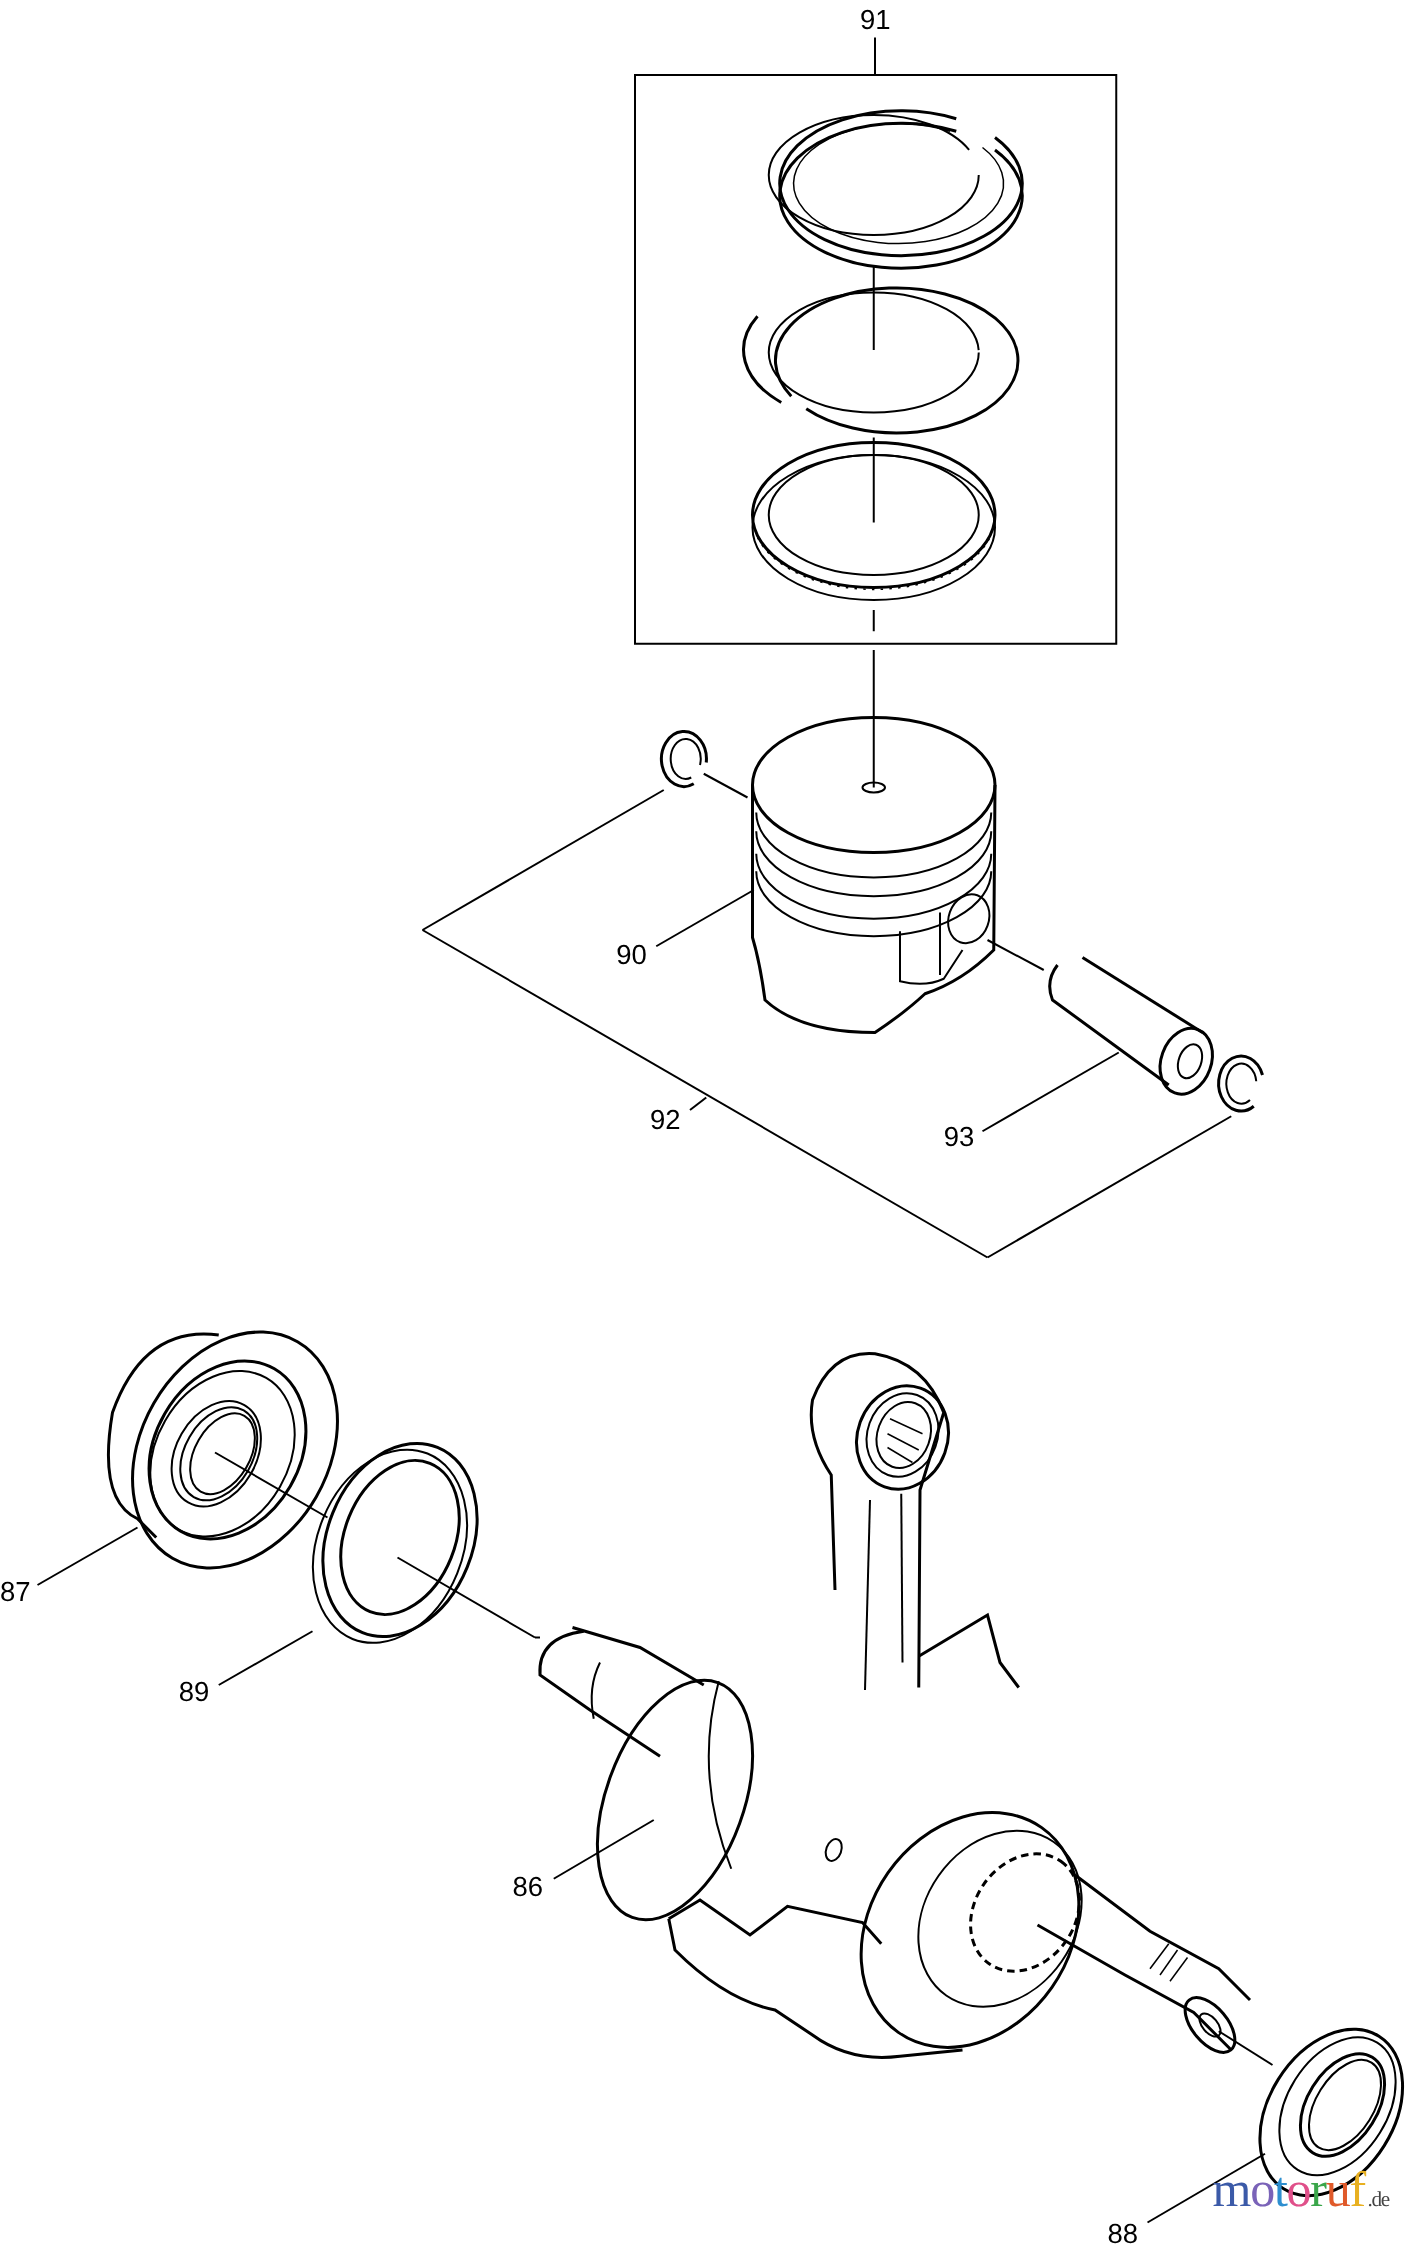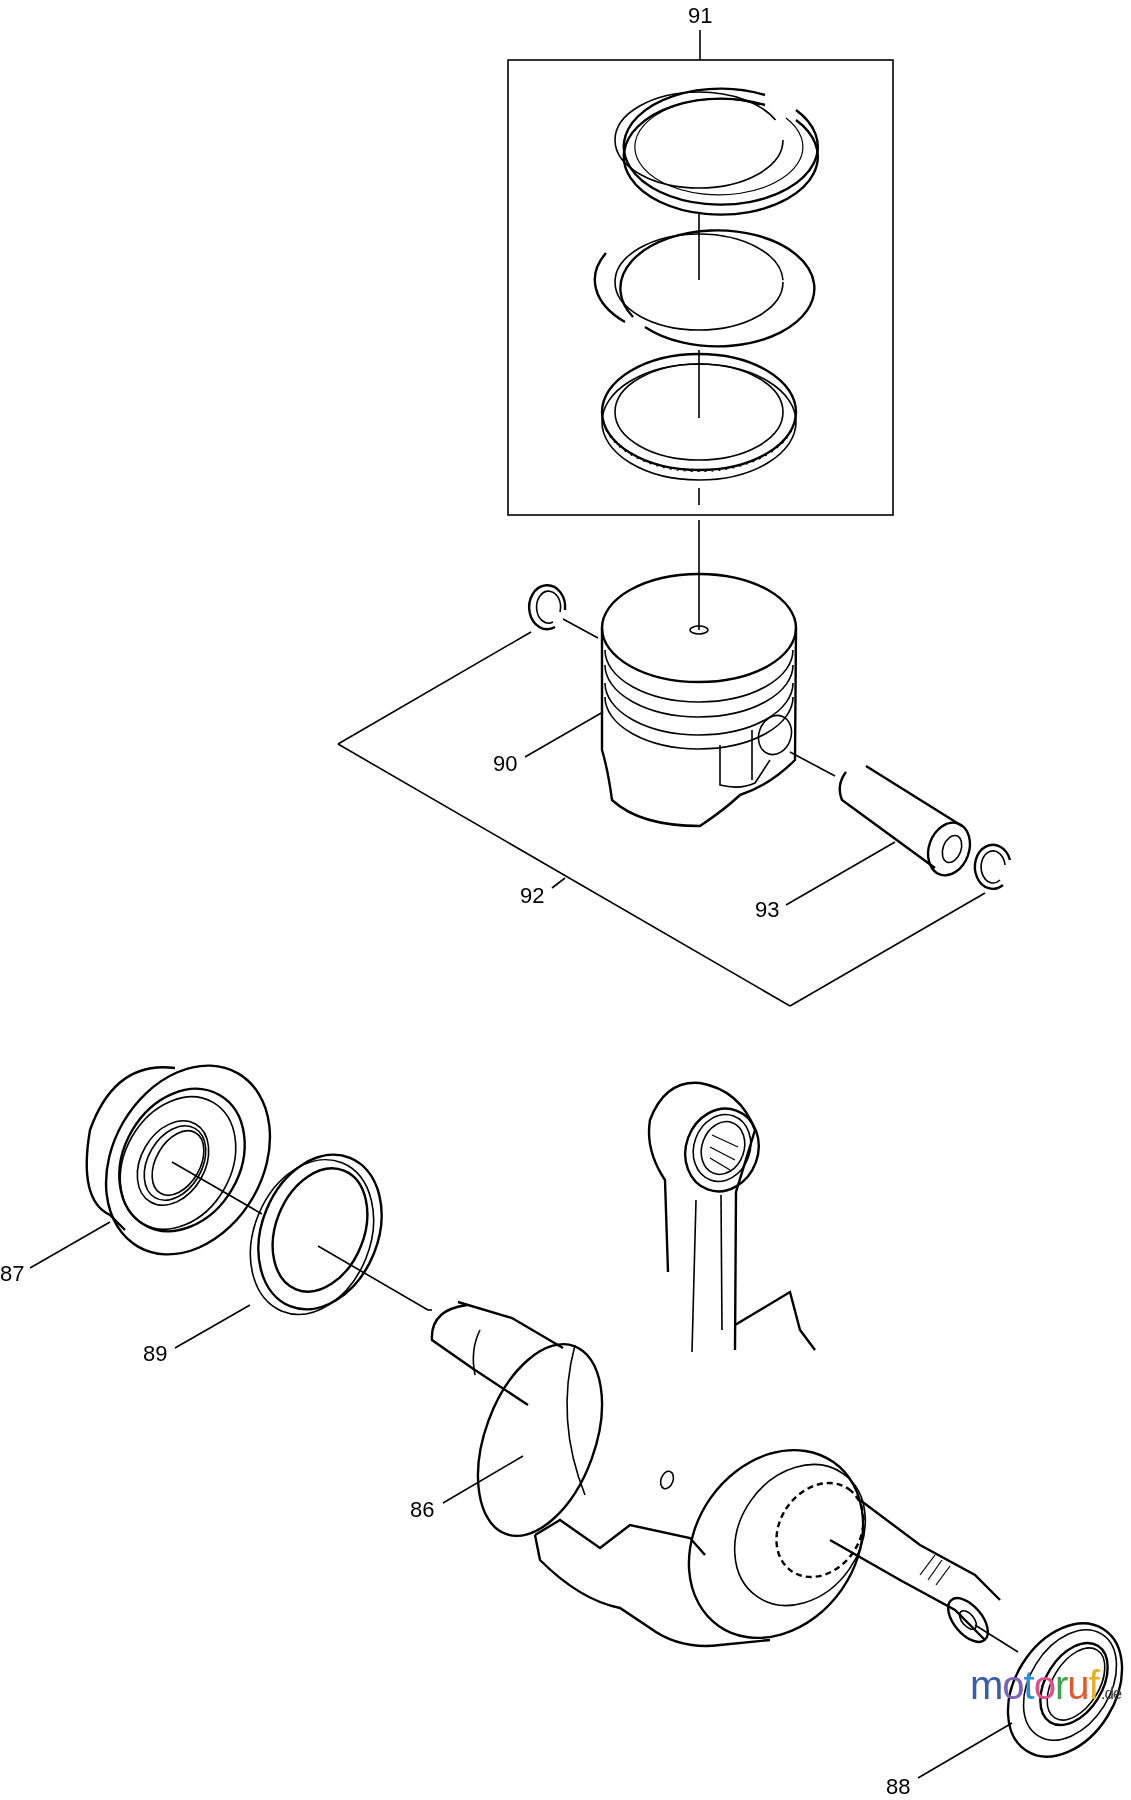--- a/index.html
+++ b/index.html
@@ -3,21 +3,21 @@
 <meta charset="utf-8">
 <style>
   html, body { margin: 0; padding: 0; background: #ffffff; }
   body { width: 1131px; height: 1800px; position: relative; overflow: hidden;
          font-family: "Liberation Sans", sans-serif; }
   #diagram { position: absolute; left: 0; top: 0; width: 1131px; height: 1800px; }
   .lbl { font-family: "Liberation Sans", sans-serif; font-size: 22px; fill: #000; }
   .ln { stroke: #000; stroke-width: 1.6; fill: none; }
   .thick { stroke: #000; stroke-width: 2.4; fill: none; }
   .thin { stroke: #000; stroke-width: 1.2; fill: none; }
-  .wm { position: absolute; left: 970px; top: 1665px; font-family: Liberation Sans, sans-serif;
+  .wm { position: absolute; left: 970px; top: 1732px; font-family: Liberation Serif, serif;
         font-size: 40px; letter-spacing: -1px; line-height: 1; white-space: nowrap; }
   .wm span { display: inline-block; }
   .wm .tld { font-size: 17px; color: #444; margin-left: 2px; }
 </style>
 </head>
 <body>
 
 <svg id="diagram" viewBox="0 0 1131 1800" xmlns="http://www.w3.org/2000/svg">
 
   <g>

